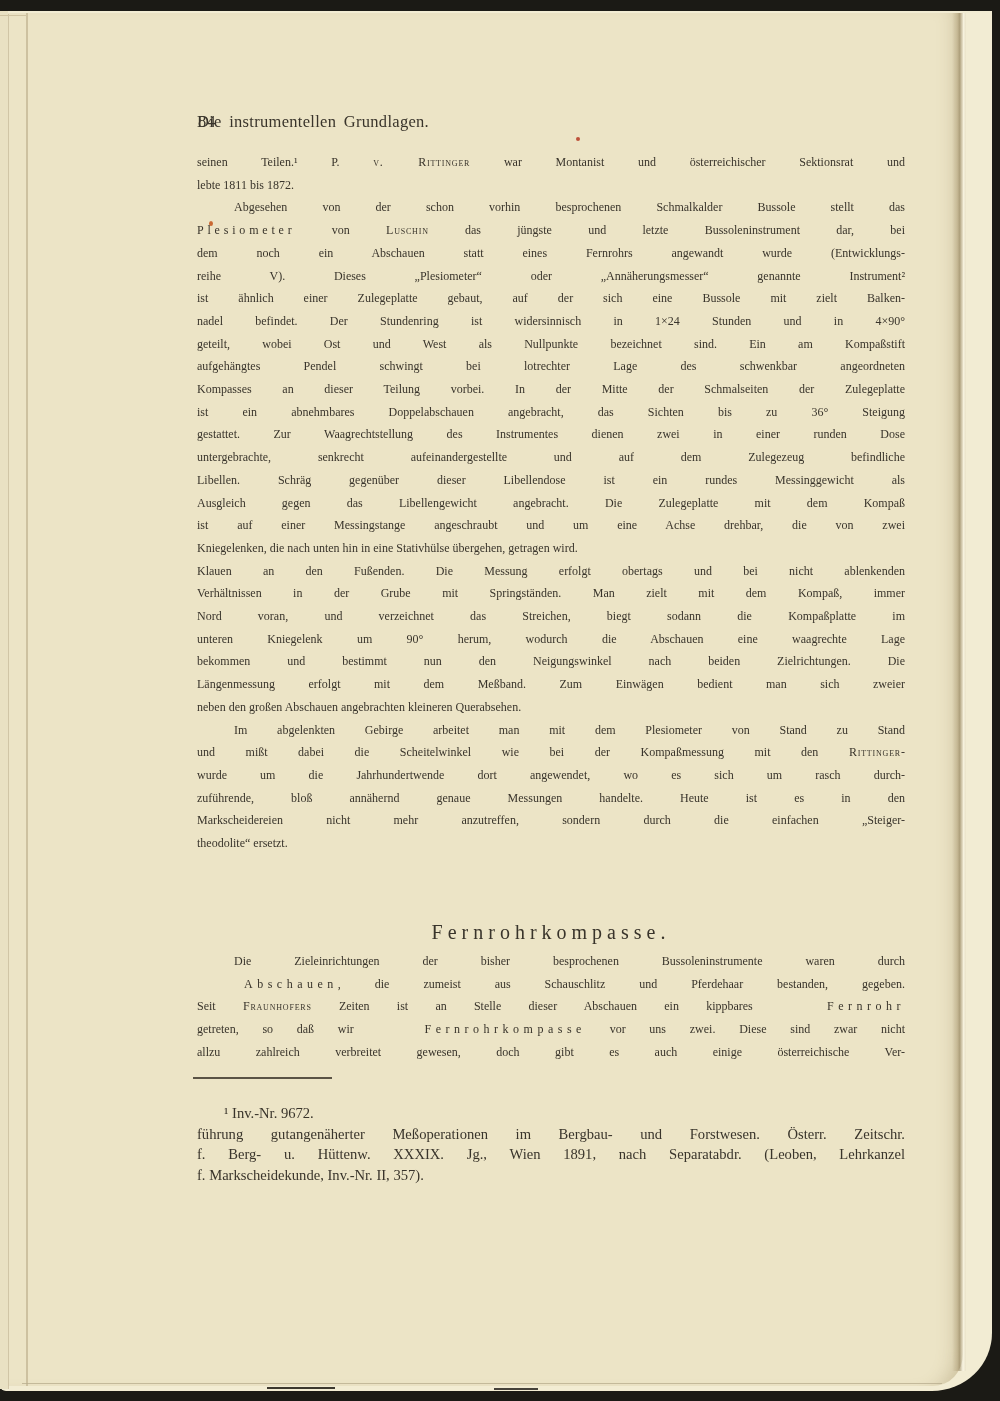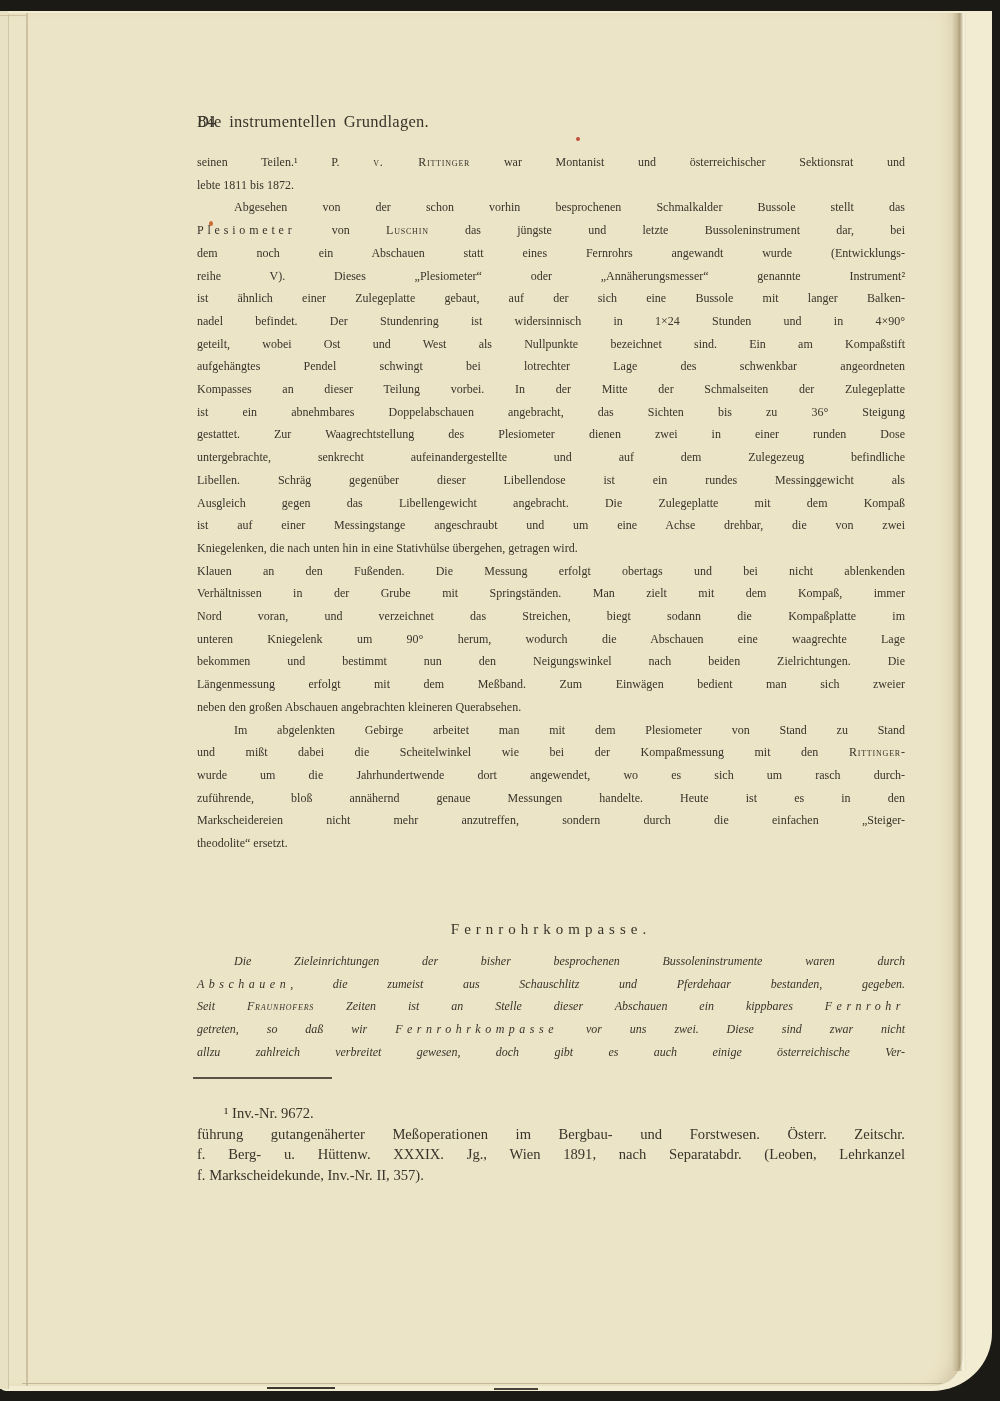--- a/index.html
+++ b/index.html
@@ -29,32 +29,32 @@
   .dot-a{left:576px;top:137px;width:4px;height:4px;background:#b8402a;opacity:.9;}
   .dot-b{left:209px;top:221px;width:4px;height:5px;background:#c75b22;opacity:.9;}
 
   
   .text-col{position:absolute;left:197px;width:708px;color:#39342b;}
   #running-header{top:112px;height:24px;font-size:16.5px;}
   #page-number{position:absolute;left:1px;top:0;letter-spacing:1px;}
   #running-title{word-spacing:3px;letter-spacing:0.3px;}
   #body-text,#para-after{font-size:12px;line-height:22.7px;}
   #body-text{top:151px;}
-  #section-heading{top:921px;font-size:15px;letter-spacing:5px;text-align:center;}
-  #para-after{top:950px;font-style:italic;}
+  #section-heading{top:921px;font-size:20px;letter-spacing:5px;text-align:center;}
+  #para-after{top:950px;}
   #footnote-rule{position:absolute;left:193px;top:1077px;width:139px;height:2px;background:#5a5345;}
   #footnotes{top:1082px;font-size:14.6px;line-height:20.6px;}
 
   .line{text-align:justify;text-align-last:justify;-moz-text-align-last:justify;}
   .line.endline{text-align-last:left;-moz-text-align-last:left;}
   .line.indent{text-indent:37px;}
   #footnotes .line.indent{text-indent:27px;margin-top:21px;}
   .sc{font-variant-caps:small-caps;letter-spacing:0.8px;}
   .sp{letter-spacing:3.8px;}
-  #para-after .sp{letter-spacing:4.5px;}
+  #para-after .sp{letter-spacing:4.5px;margin-left:47px;}
 </style>
 </head>
 <body>
 
 <div class="stage">
   <div class="page-stack"></div>
   <div class="main-page"></div>
   <div class="crease"></div>
   <div class="edge-strip"></div>
   <div class="vline-a"></div>
@@ -74,27 +74,27 @@
   <div class="text-col" id="body-text">
       <div class="para">
         <div class="line"><span>seinen Teilen.¹ P. </span><span class="sc">v. Rittinger</span><span> war Montanist und österreichischer Sektionsrat und</span></div>
         <div class="line endline"><span>lebte 1811 bis 1872.</span></div>
       </div>
       <div class="para">
         <div class="line indent"><span>Abgesehen von der schon vorhin besprochenen Schmalkalder Bussole stellt das</span></div>
         <div class="line"><span class="sp">Plesiometer</span><span> von </span><span class="sc">Luschin</span><span> das jüngste und letzte Bussoleninstrument dar, bei</span></div>
         <div class="line"><span>dem noch ein Abschauen statt eines Fernrohrs angewandt wurde (Entwicklungs-</span></div>
         <div class="line"><span>reihe V). Dieses „Plesiometer“ oder „Annäherungsmesser“ genannte Instrument²</span></div>
-        <div class="line"><span>ist ähnlich einer Zulegeplatte gebaut, auf der sich eine Bussole mit langer Balken-</span></div>
+        <div class="line"><span>ist ähnlich einer Zulegeplatte gebaut, auf der sich eine Bussole mit zielt Balken-</span></div>
         <div class="line"><span>nadel befindet. Der Stundenring ist widersinnisch in 1×24 Stunden und in 4×90°</span></div>
         <div class="line"><span>geteilt, wobei Ost und West als Nullpunkte bezeichnet sind. Ein am Kompaßstift</span></div>
         <div class="line"><span>aufgehängtes Pendel schwingt bei lotrechter Lage des schwenkbar angeordneten</span></div>
         <div class="line"><span>Kompasses an dieser Teilung vorbei. In der Mitte der Schmalseiten der Zulegeplatte</span></div>
         <div class="line"><span>ist ein abnehmbares Doppelabschauen angebracht, das Sichten bis zu 36° Steigung</span></div>
-        <div class="line"><span>gestattet. Zur Waagrechtstellung des Plesiometer dienen zwei in einer runden Dose</span></div>
+        <div class="line"><span>gestattet. Zur Waagrechtstellung des Instrumentes dienen zwei in einer runden Dose</span></div>
         <div class="line"><span>untergebrachte, senkrecht aufeinandergestellte und auf dem Zulegezeug befindliche</span></div>
         <div class="line"><span>Libellen. Schräg gegenüber dieser Libellendose ist ein rundes Messinggewicht als</span></div>
         <div class="line"><span>Ausgleich gegen das Libellengewicht angebracht. Die Zulegeplatte mit dem Kompaß</span></div>
         <div class="line"><span>ist auf einer Messingstange angeschraubt und um eine Achse drehbar, die von zwei</span></div>
         <div class="line endline"><span>Kniegelenken, die nach unten hin in eine Stativhülse übergehen, getragen wird.</span></div>
       </div>
       <div class="para">
         <div class="line"><span>Klauen an den Fußenden. Die Messung erfolgt obertags und bei nicht ablenkenden</span></div>
         <div class="line"><span>Verhältnissen in der Grube mit Springständen. Man zielt mit dem Kompaß, immer</span></div>
         <div class="line"><span>Nord voran, und verzeichnet das Streichen, biegt sodann die Kompaßplatte im</span></div>

